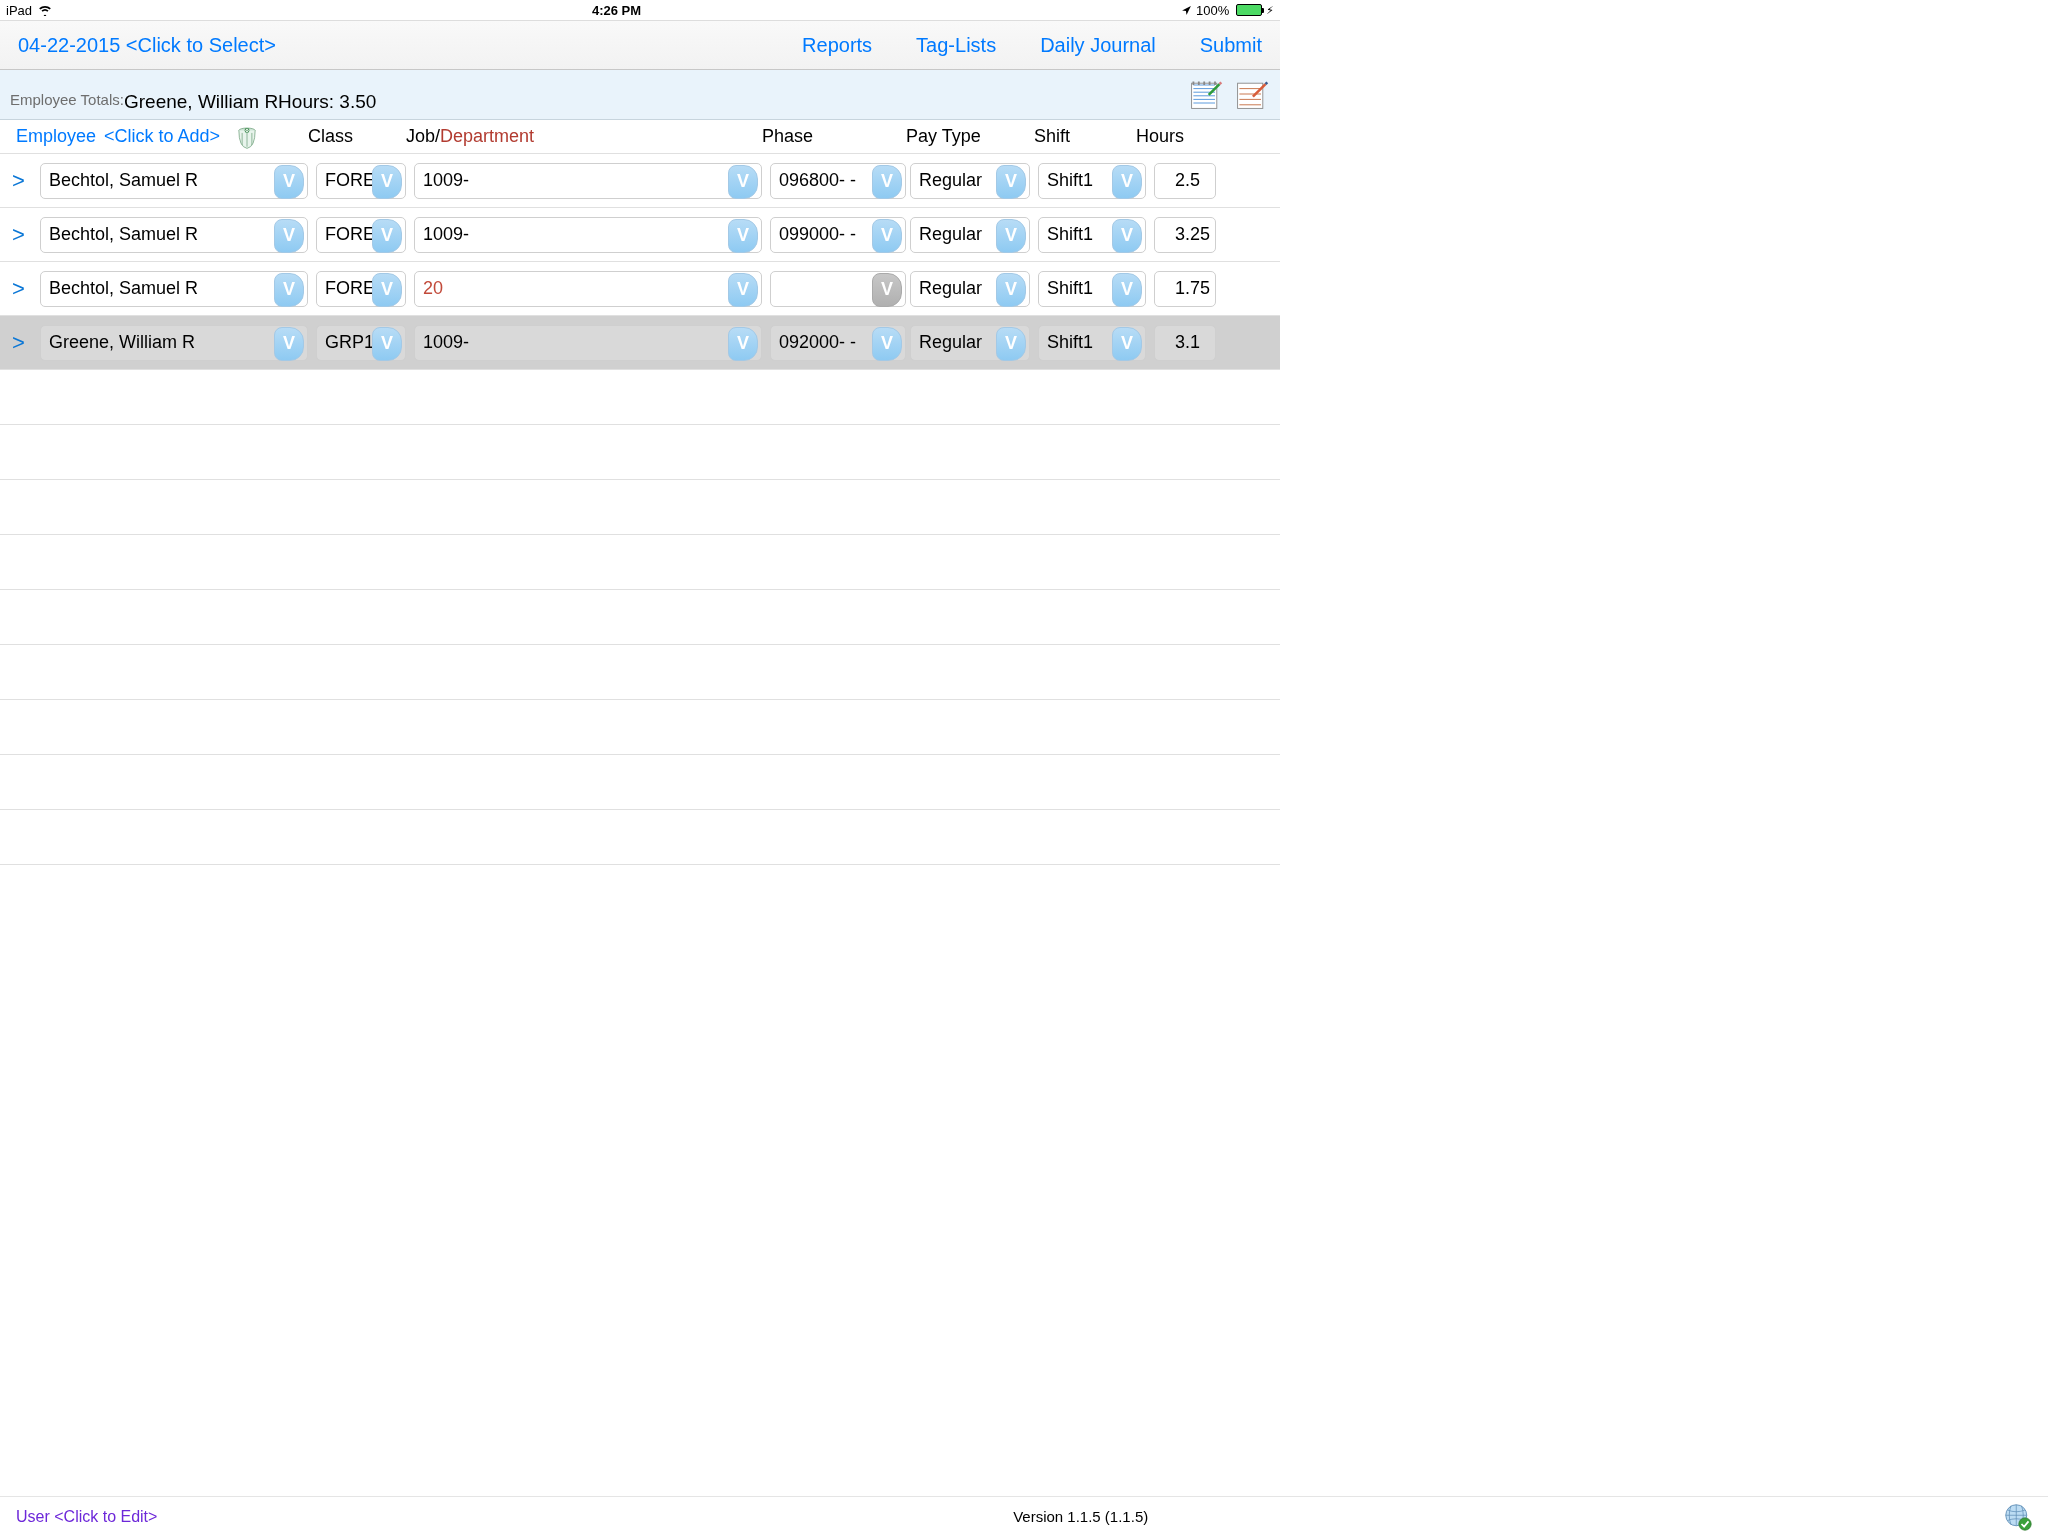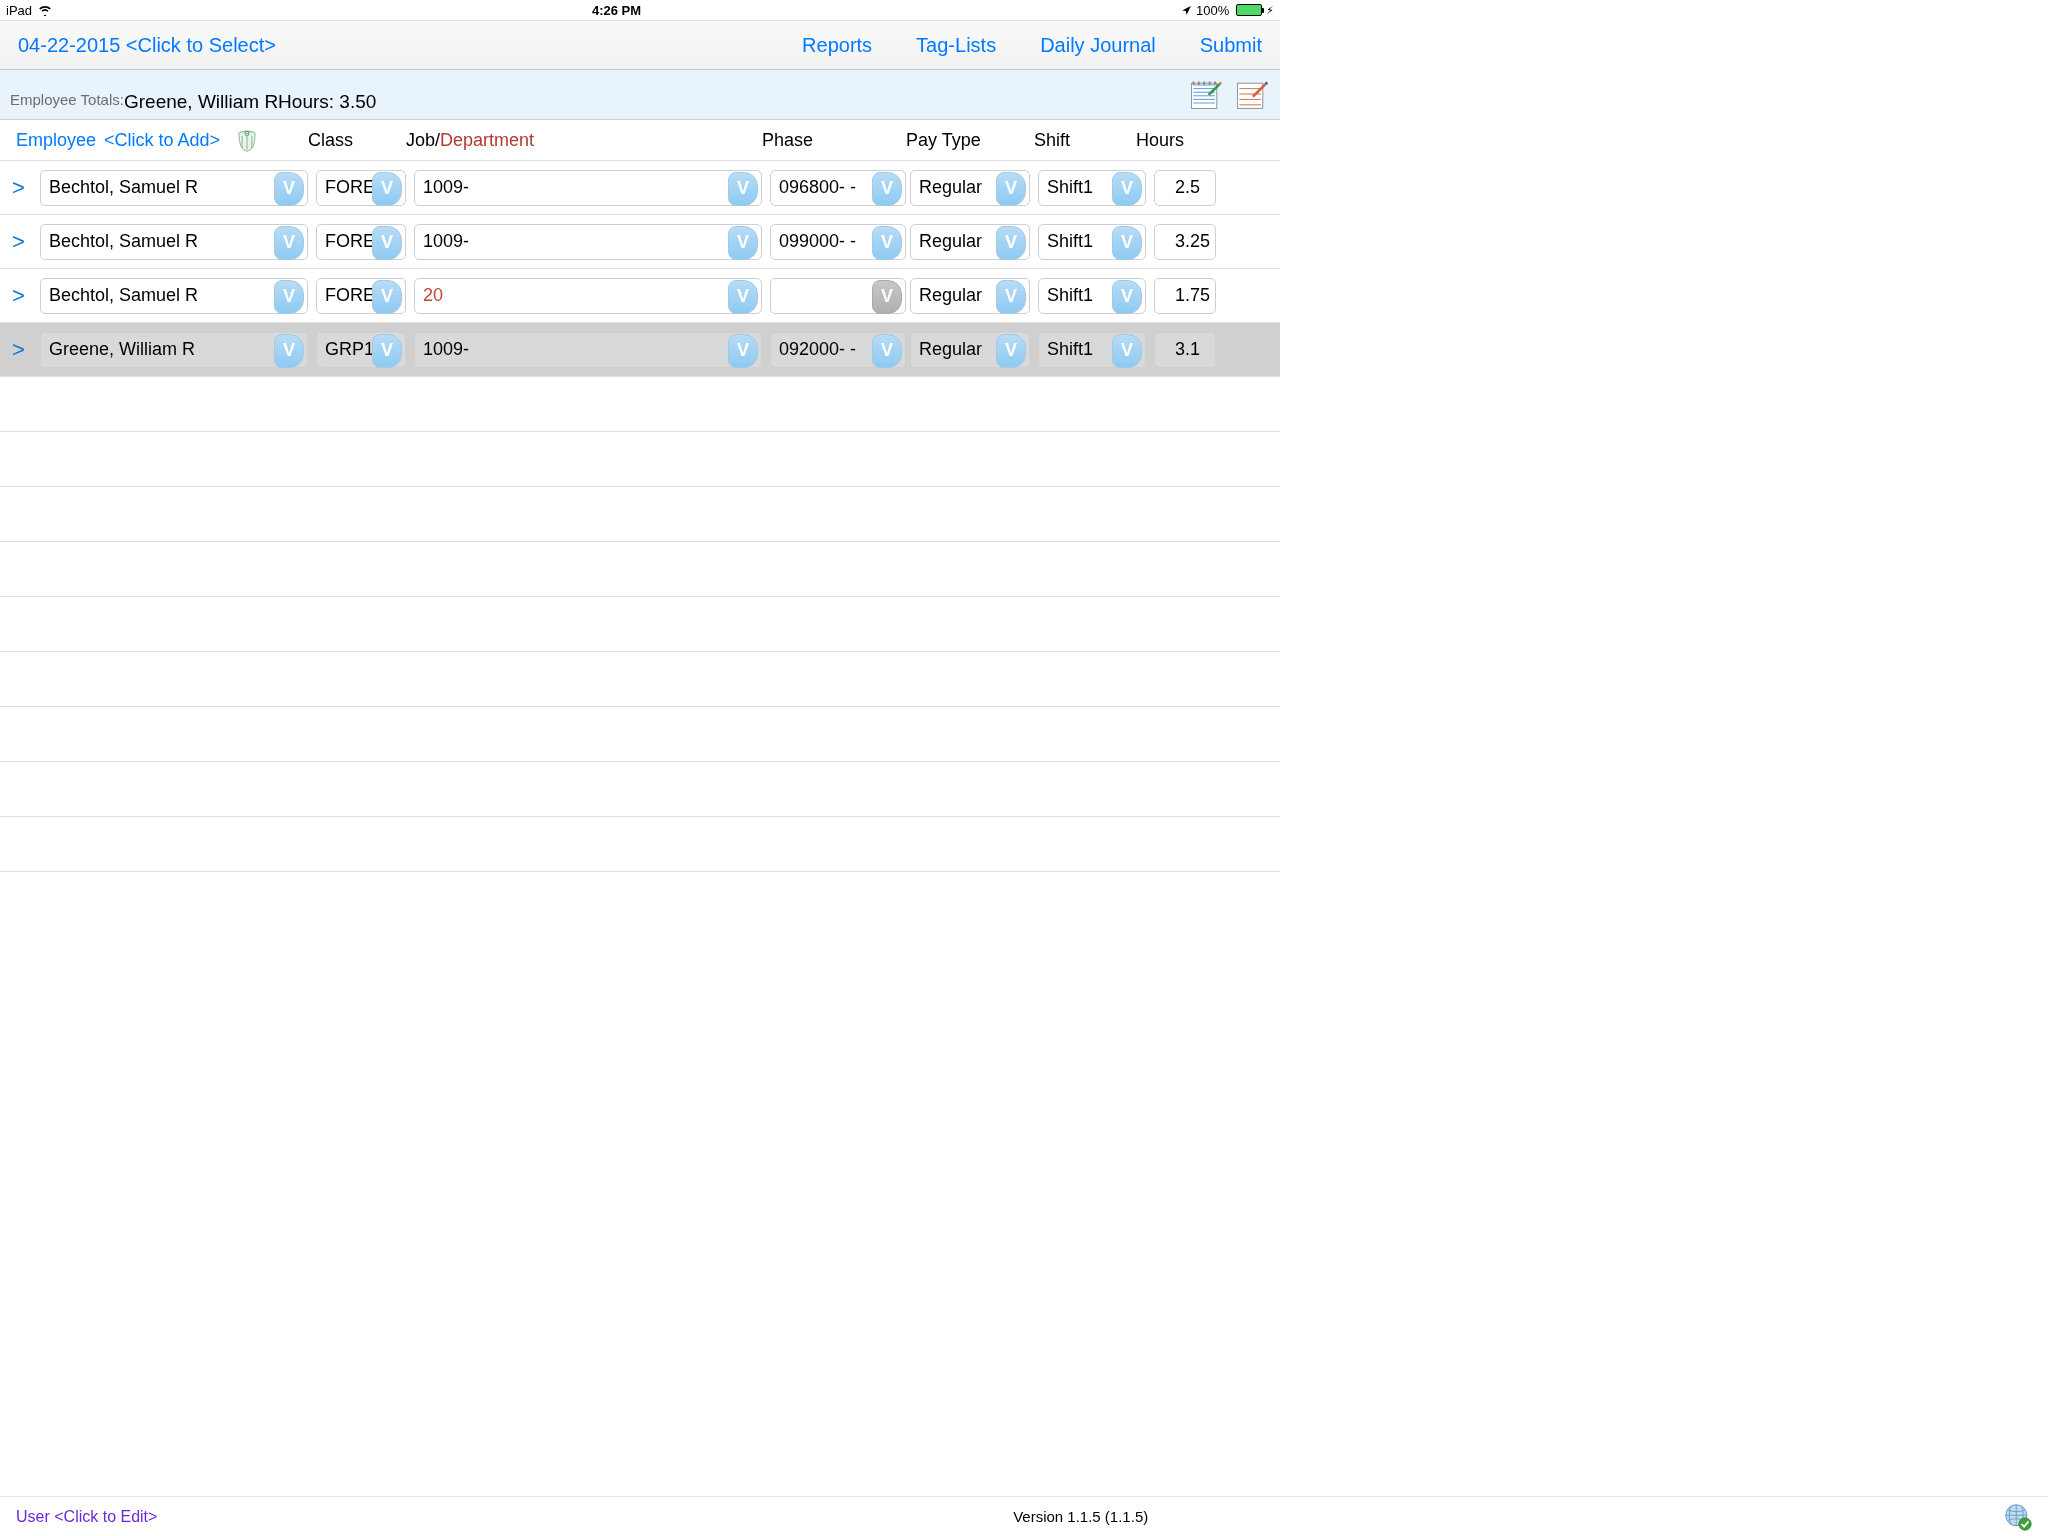--- a/index.html
+++ b/index.html
@@ -19,21 +19,21 @@
 .toolbar .nav-link { color: #007aff; margin-left: 44px; cursor: pointer; }
 
 .totals-bar { background: #e9f3fb; border-bottom: 1px solid #c7d4dd; padding: 4px 10px 6px 10px; display: flex; align-items: flex-end; position: relative; height: 50px; }
 .totals-left { display: flex; flex-direction: row; line-height: 1.15; }
 .totals-label { color: #6e6e6e; font-size: 15px; }
 .totals-name { color: #000; font-size: 19px; }
 .totals-hours { color: #000000; font-size: 19px; }
 .totals-icons { position: absolute; right: 10px; top: 6px; display: flex; gap: 10px; }
 .note-icon { width: 36px; height: 36px; }
 
-.header-row { display: flex; align-items: center; height: 41px; padding: 0 10px; border-bottom: 1px solid #e0e0e0; font-size: 18px; color: #000; gap: 0; }
+.header-row { display: flex; align-items: center; height: 34px; padding: 0 10px; border-bottom: 1px solid #e0e0e0; font-size: 18px; color: #000; gap: 0; }
 .header-row .col-emp { width: 298px; display: flex; align-items: center; gap: 8px; padding-left: 6px; }
 .header-row .emp-label { color: #007aff; }
 .header-row .emp-add { color: #007aff; }
 .trash-icon { width: 26px; height: 26px; margin-left: 6px; }
 .col-class { width: 98px; }
 .col-job { width: 356px; }
 .col-job .dept { color: #b23b30; }
 .col-phase { width: 144px; }
 .col-pay { width: 128px; }
 .col-shift { width: 102px; }

